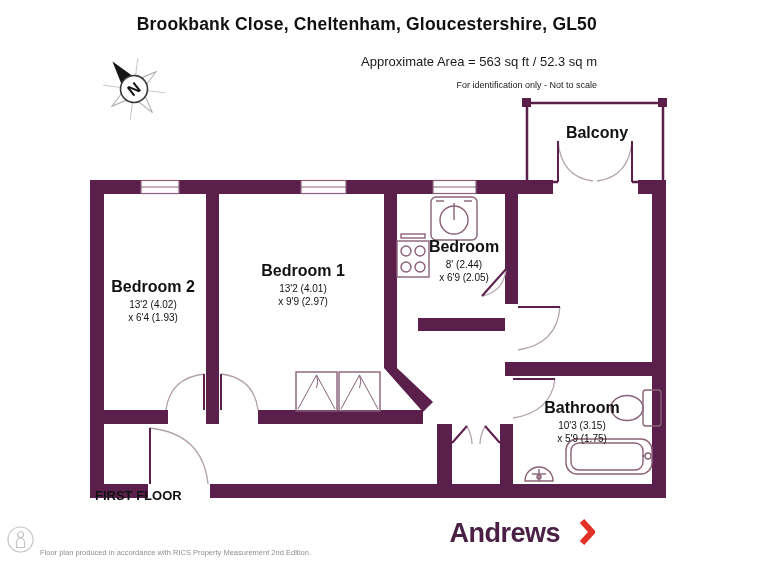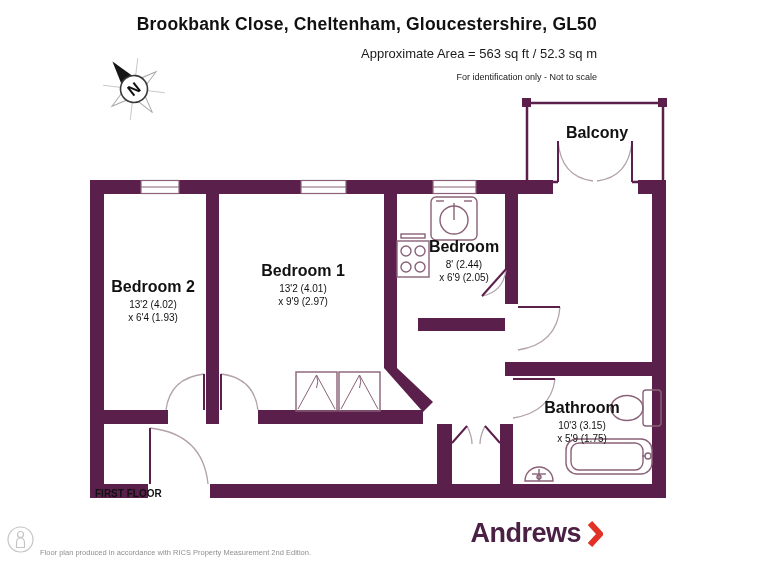--- a/index.html
+++ b/index.html
@@ -6,30 +6,30 @@
     --wall:#5b1f4b; --fixture:#8a6178; --arc:#b3a2ab;
     --logo-purple:#4a2145; --logo-red:#e23127;
   }
   *{box-sizing:border-box;margin:0;padding:0}
   html,body{width:768px;height:576px;overflow:hidden;background:#fff;
     font-family:"Liberation Sans",sans-serif;color:#111}
   .page{position:relative;width:609px;height:576px;background:#fff}
   .plan-svg{position:absolute;left:0;top:0}
   .titleblock{position:absolute;top:14px;right:12px;text-align:right}
   .titleblock h1{font-size:17.5px;font-weight:bold;letter-spacing:.2px}
-  .area-line{font-size:13px;margin-top:11px;color:#1a1a1a}
+  .area-line{font-size:13px;margin-top:19px;color:#1a1a1a}
   .disclaimer{font-size:9px;margin-top:11px;color:#222}
   .room-label{position:absolute;transform:translate(-50%,-50%);text-align:center;
     line-height:1.3;white-space:nowrap}
   .room-label .rname{font-size:16px;font-weight:bold;display:block}
   .room-label .rdim{font-size:10px;display:block}
-  .floor-label{position:absolute;left:95px;top:488px;font-size:10px;font-weight:bold}
+  .floor-label{position:absolute;left:95px;top:488px;font-size:13px;font-weight:bold}
   .footer{position:absolute;left:7px;top:526px;display:flex;gap:6px;align-items:flex-start}
   .footer-text{font-size:7.5px;color:#8f8f8f;line-height:1.45;white-space:pre-wrap}
-  .logo{position:absolute;right:6px;top:518px;display:flex;align-items:center;gap:7px}
+  .logo{position:absolute;right:14px;top:518px;display:flex;align-items:flex-start;gap:20px}
   .logo-text{font-size:27px;font-weight:bold;color:var(--logo-purple);letter-spacing:-.5px}
   .compass{position:absolute;left:95px;top:52px}
 </style>
 </head>
 <body>
 
 <div class="page">
 
   <div class="titleblock">
     <h1>Brookbank Close, Cheltenham, Gloucestershire, GL50</h1>

